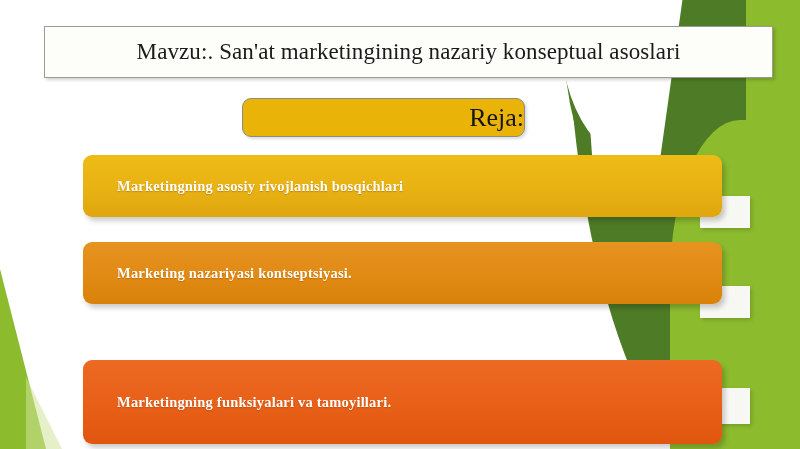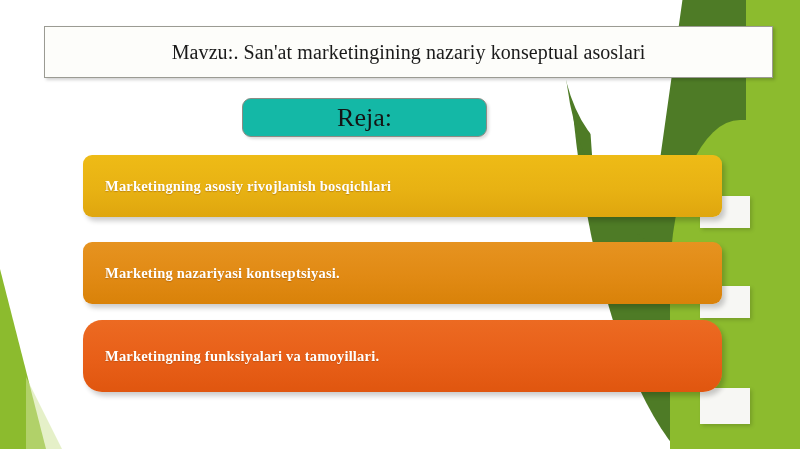--- a/index.html
+++ b/index.html
@@ -70,32 +70,32 @@
   
   #title-box{
     position:absolute;left:44px;top:26px;width:729px;height:52px;
     background:#fdfdfa;
     border:1px solid #9b9b93;
     box-shadow:2px 2px 3px rgba(0,0,0,.18);
     display:flex;align-items:center;justify-content:center;
     box-sizing:border-box;
   }
   #title-text{
-    font-size:20px;color:#1a1a1a;white-space:nowrap;
+    font-size:23px;color:#1a1a1a;white-space:nowrap;
     letter-spacing:.1px;
   }
 
   
   #reja-box{
-    position:absolute;left:242px;top:98px;width:245px;height:39px;
-    background:#14b8a6;
+    position:absolute;left:242px;top:98px;width:283px;height:39px;
+    background:#eab308;
     border:1px solid #8c8c84;
     border-radius:9px;
     box-shadow:2px 2px 3px rgba(0,0,0,.14);
-    display:flex;align-items:center;justify-content:center;
+    display:flex;align-items:center;justify-content:flex-end;
     box-sizing:border-box;
   }
   #reja-text{font-size:26px;color:#141414;}
 
   
   .step-tab{
     position:absolute;
     background:#f7f7f4;
     box-shadow:2px 2px 4px rgba(0,0,0,.16);
   }
@@ -105,39 +105,38 @@
     position:absolute;left:83px;
     border-radius:9px;
     display:flex;align-items:center;
     box-shadow:3px 4px 5px rgba(0,0,0,.20);
     overflow:hidden;
   }
   .bar .bar-label{
     color:#ffffff;
     font-weight:bold;
     font-size:14.5px;
-    padding-left:22px;
+    padding-left:34px;
     letter-spacing:.2px;
     text-shadow:0 1px 1px rgba(120,60,0,.35);
     white-space:nowrap;
   }
 
   #bar-1{
     top:155px;width:639px;height:62px;
     background:linear-gradient(180deg,#eebb16 0%,#e8b213 55%,#dfa60e 100%);
   }
   #bar-2{
     top:242px;width:639px;height:62px;
     background:linear-gradient(180deg,#e69320 0%,#e18a14 55%,#d98209 100%);
     text-align:center;
   }
   #bar-3{
-    top:320px;width:639px;height:72px;
+    top:360px;width:639px;height:84px;
     background:linear-gradient(180deg,#ec6a22 0%,#e85f18 55%,#e0560f 100%);
-    border-radius:19px;
   }
 
   
   #step-1{left:700px;top:196px;width:50px;height:32px;}
   #step-2{left:700px;top:286px;width:50px;height:32px;}
   #step-3{left:700px;top:388px;width:50px;height:36px;}
 
   
   #body-plate{
     position:absolute;left:62px;top:143px;width:666px;height:290px;

